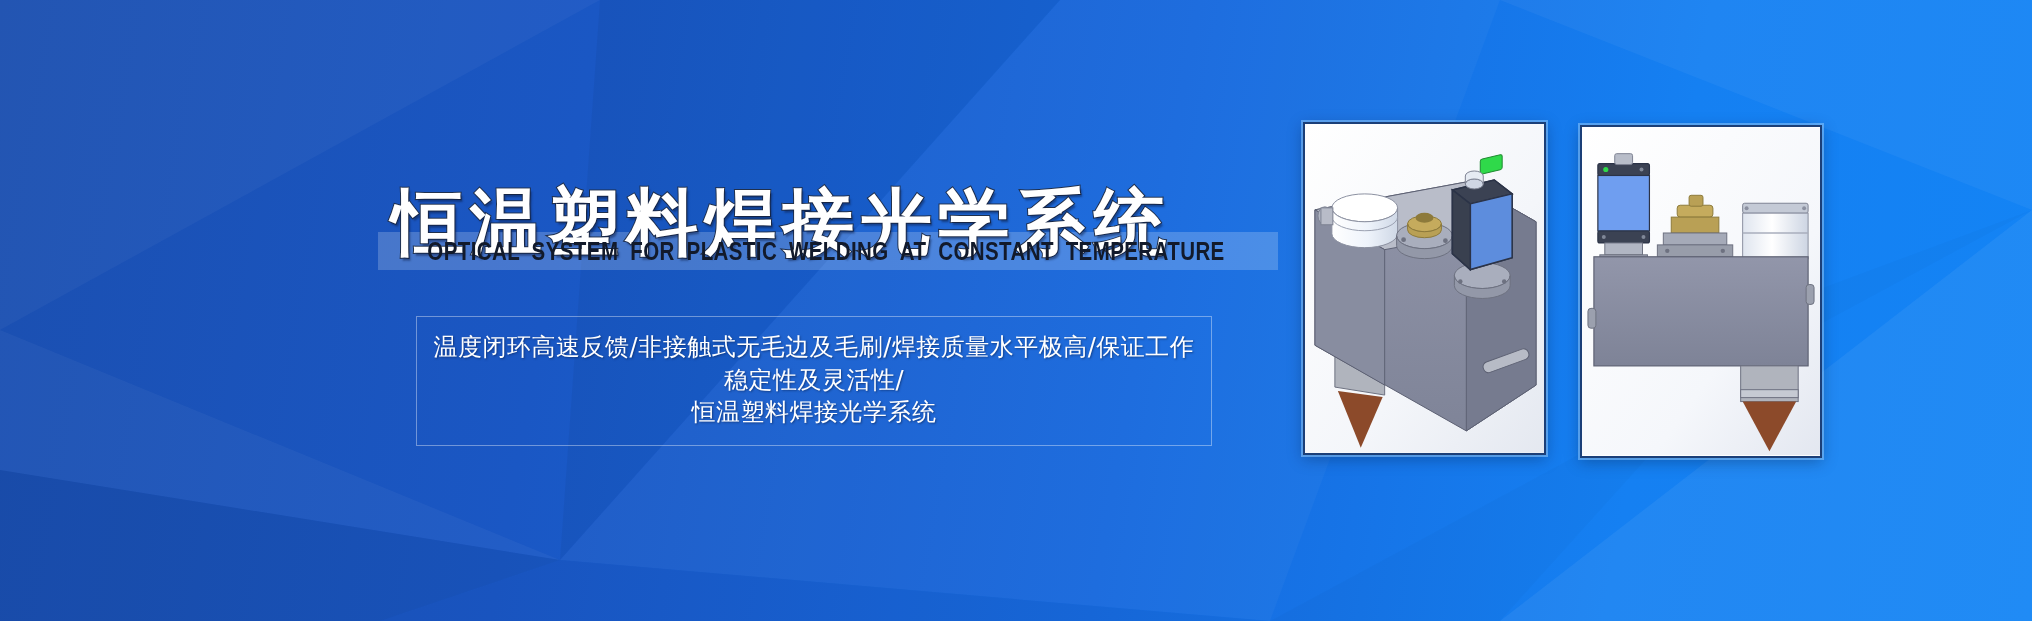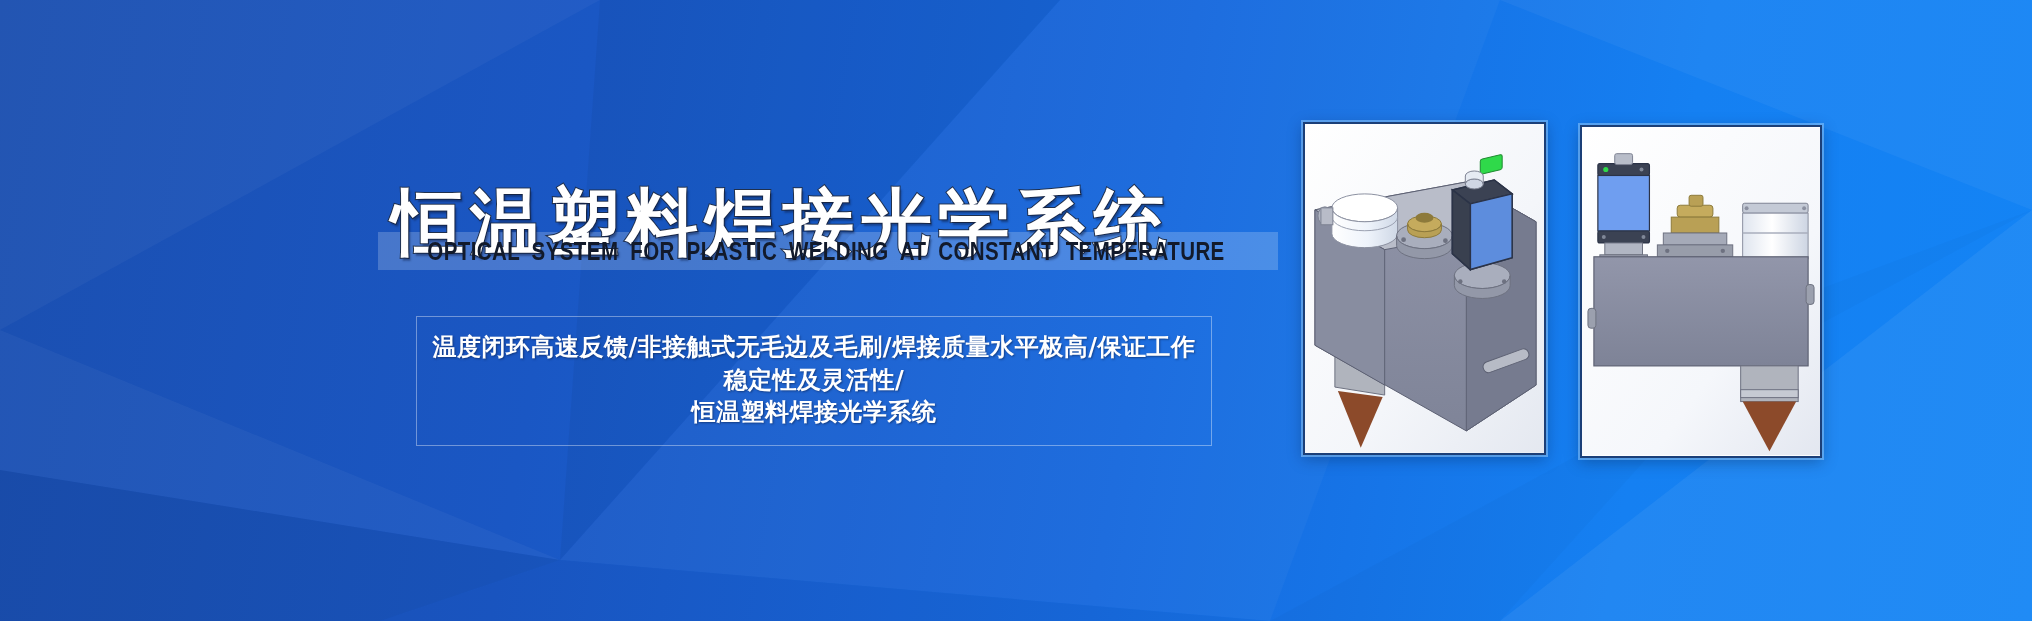--- a/index.html
+++ b/index.html
@@ -93,21 +93,21 @@
     width: 796px;
     padding: 14px 12px 16px;
     border: 1px solid rgba(255, 255, 255, .38);
     box-sizing: border-box;
   }
 
   .subtitle-text {
     font-family: "DejaVu Sans", "Liberation Sans", sans-serif;
     font-size: 24px;
     line-height: 1.36;
-    font-weight: 700;
+    font-weight: 400;
     color: #ffffff;
     text-align: center;
     text-shadow: 1px 1px 2px rgba(8, 24, 60, .5);
     letter-spacing: .5px;
   }
 
   
   .photo-frame {
     position: absolute;
     background: #ffffff;

